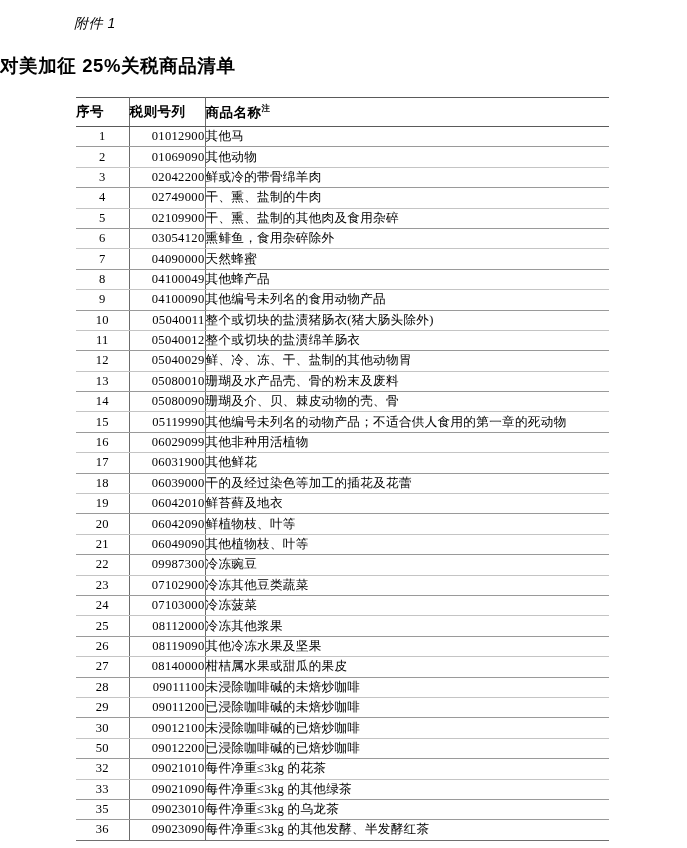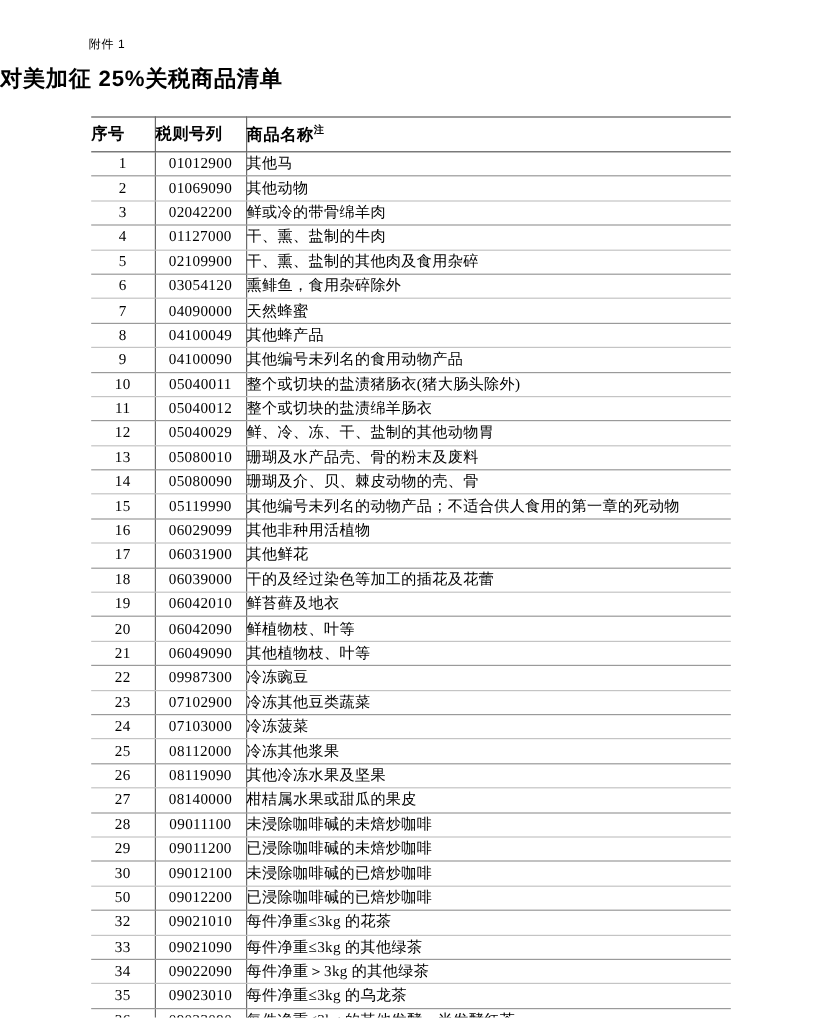--- a/index.html
+++ b/index.html
@@ -20,26 +20,27 @@
     position: relative;
     width: 687px;
     height: 848px;
     box-sizing: border-box;
   }
 
   
   .attachment-label {
     position: absolute;
     left: 74px;
-    top: 28px;
+    top: 13px;
     font-family: "Liberation Sans", "DejaVu Sans", sans-serif;
-    font-size: 10px;
+    font-size: 14px;
     line-height: 20px;
     letter-spacing: 0.5px;
     white-space: nowrap;
+    font-style: italic;
   }
 
   
   .doc-title {
     position: absolute;
     left: 0;
     right: 0;
     top: 53px;
     text-align: left;
     font-family: "Liberation Sans", "DejaVu Sans", sans-serif;
@@ -104,21 +105,21 @@
   table.tariff tbody tr:last-child td {
     border-bottom: 1.3px solid #6f6f6f;
   }
 
   td.cell-no {
     text-align: center;
     border-right: 1px solid #6b6b6b;
     font-size: 12px;
   }
   td.cell-code {
-    text-align: center;
+    text-align: right;
     border-right: 1px solid #6b6b6b;
     font-family: "Liberation Serif", "DejaVu Serif", serif;
     font-size: 12.2px;
     letter-spacing: 0.6px;
   }
   td.cell-name {
     text-align: left;
     padding-left: 7px;
     white-space: nowrap;
   }
@@ -157,21 +158,21 @@
             <td class="cell-code">01069090</td>
             <td class="cell-name">其他动物</td>
           </tr>
           <tr>
             <td class="cell-no">3</td>
             <td class="cell-code">02042200</td>
             <td class="cell-name">鲜或冷的带骨绵羊肉</td>
           </tr>
           <tr class="alt">
             <td class="cell-no">4</td>
-            <td class="cell-code">01127000</td>
+            <td class="cell-code">02749000</td>
             <td class="cell-name">干、熏、盐制的牛肉</td>
           </tr>
           <tr>
             <td class="cell-no">5</td>
             <td class="cell-code">02109900</td>
             <td class="cell-name">干、熏、盐制的其他肉及食用杂碎</td>
           </tr>
           <tr class="alt">
             <td class="cell-no">6</td>
             <td class="cell-code">03054120</td>
@@ -305,25 +306,20 @@
           <tr class="alt">
             <td class="cell-no">32</td>
             <td class="cell-code">09021010</td>
             <td class="cell-name">每件净重≤3kg 的花茶</td>
           </tr>
           <tr>
             <td class="cell-no">33</td>
             <td class="cell-code">09021090</td>
             <td class="cell-name">每件净重≤3kg 的其他绿茶</td>
           </tr>
-          <tr class="alt">
-            <td class="cell-no">34</td>
-            <td class="cell-code">09022090</td>
-            <td class="cell-name">每件净重＞3kg 的其他绿茶</td>
-          </tr>
           <tr>
             <td class="cell-no">35</td>
             <td class="cell-code">09023010</td>
             <td class="cell-name">每件净重≤3kg 的乌龙茶</td>
           </tr>
           <tr class="alt">
             <td class="cell-no">36</td>
             <td class="cell-code">09023090</td>
             <td class="cell-name">每件净重≤3kg 的其他发酵、半发酵红茶</td>
           </tr>

